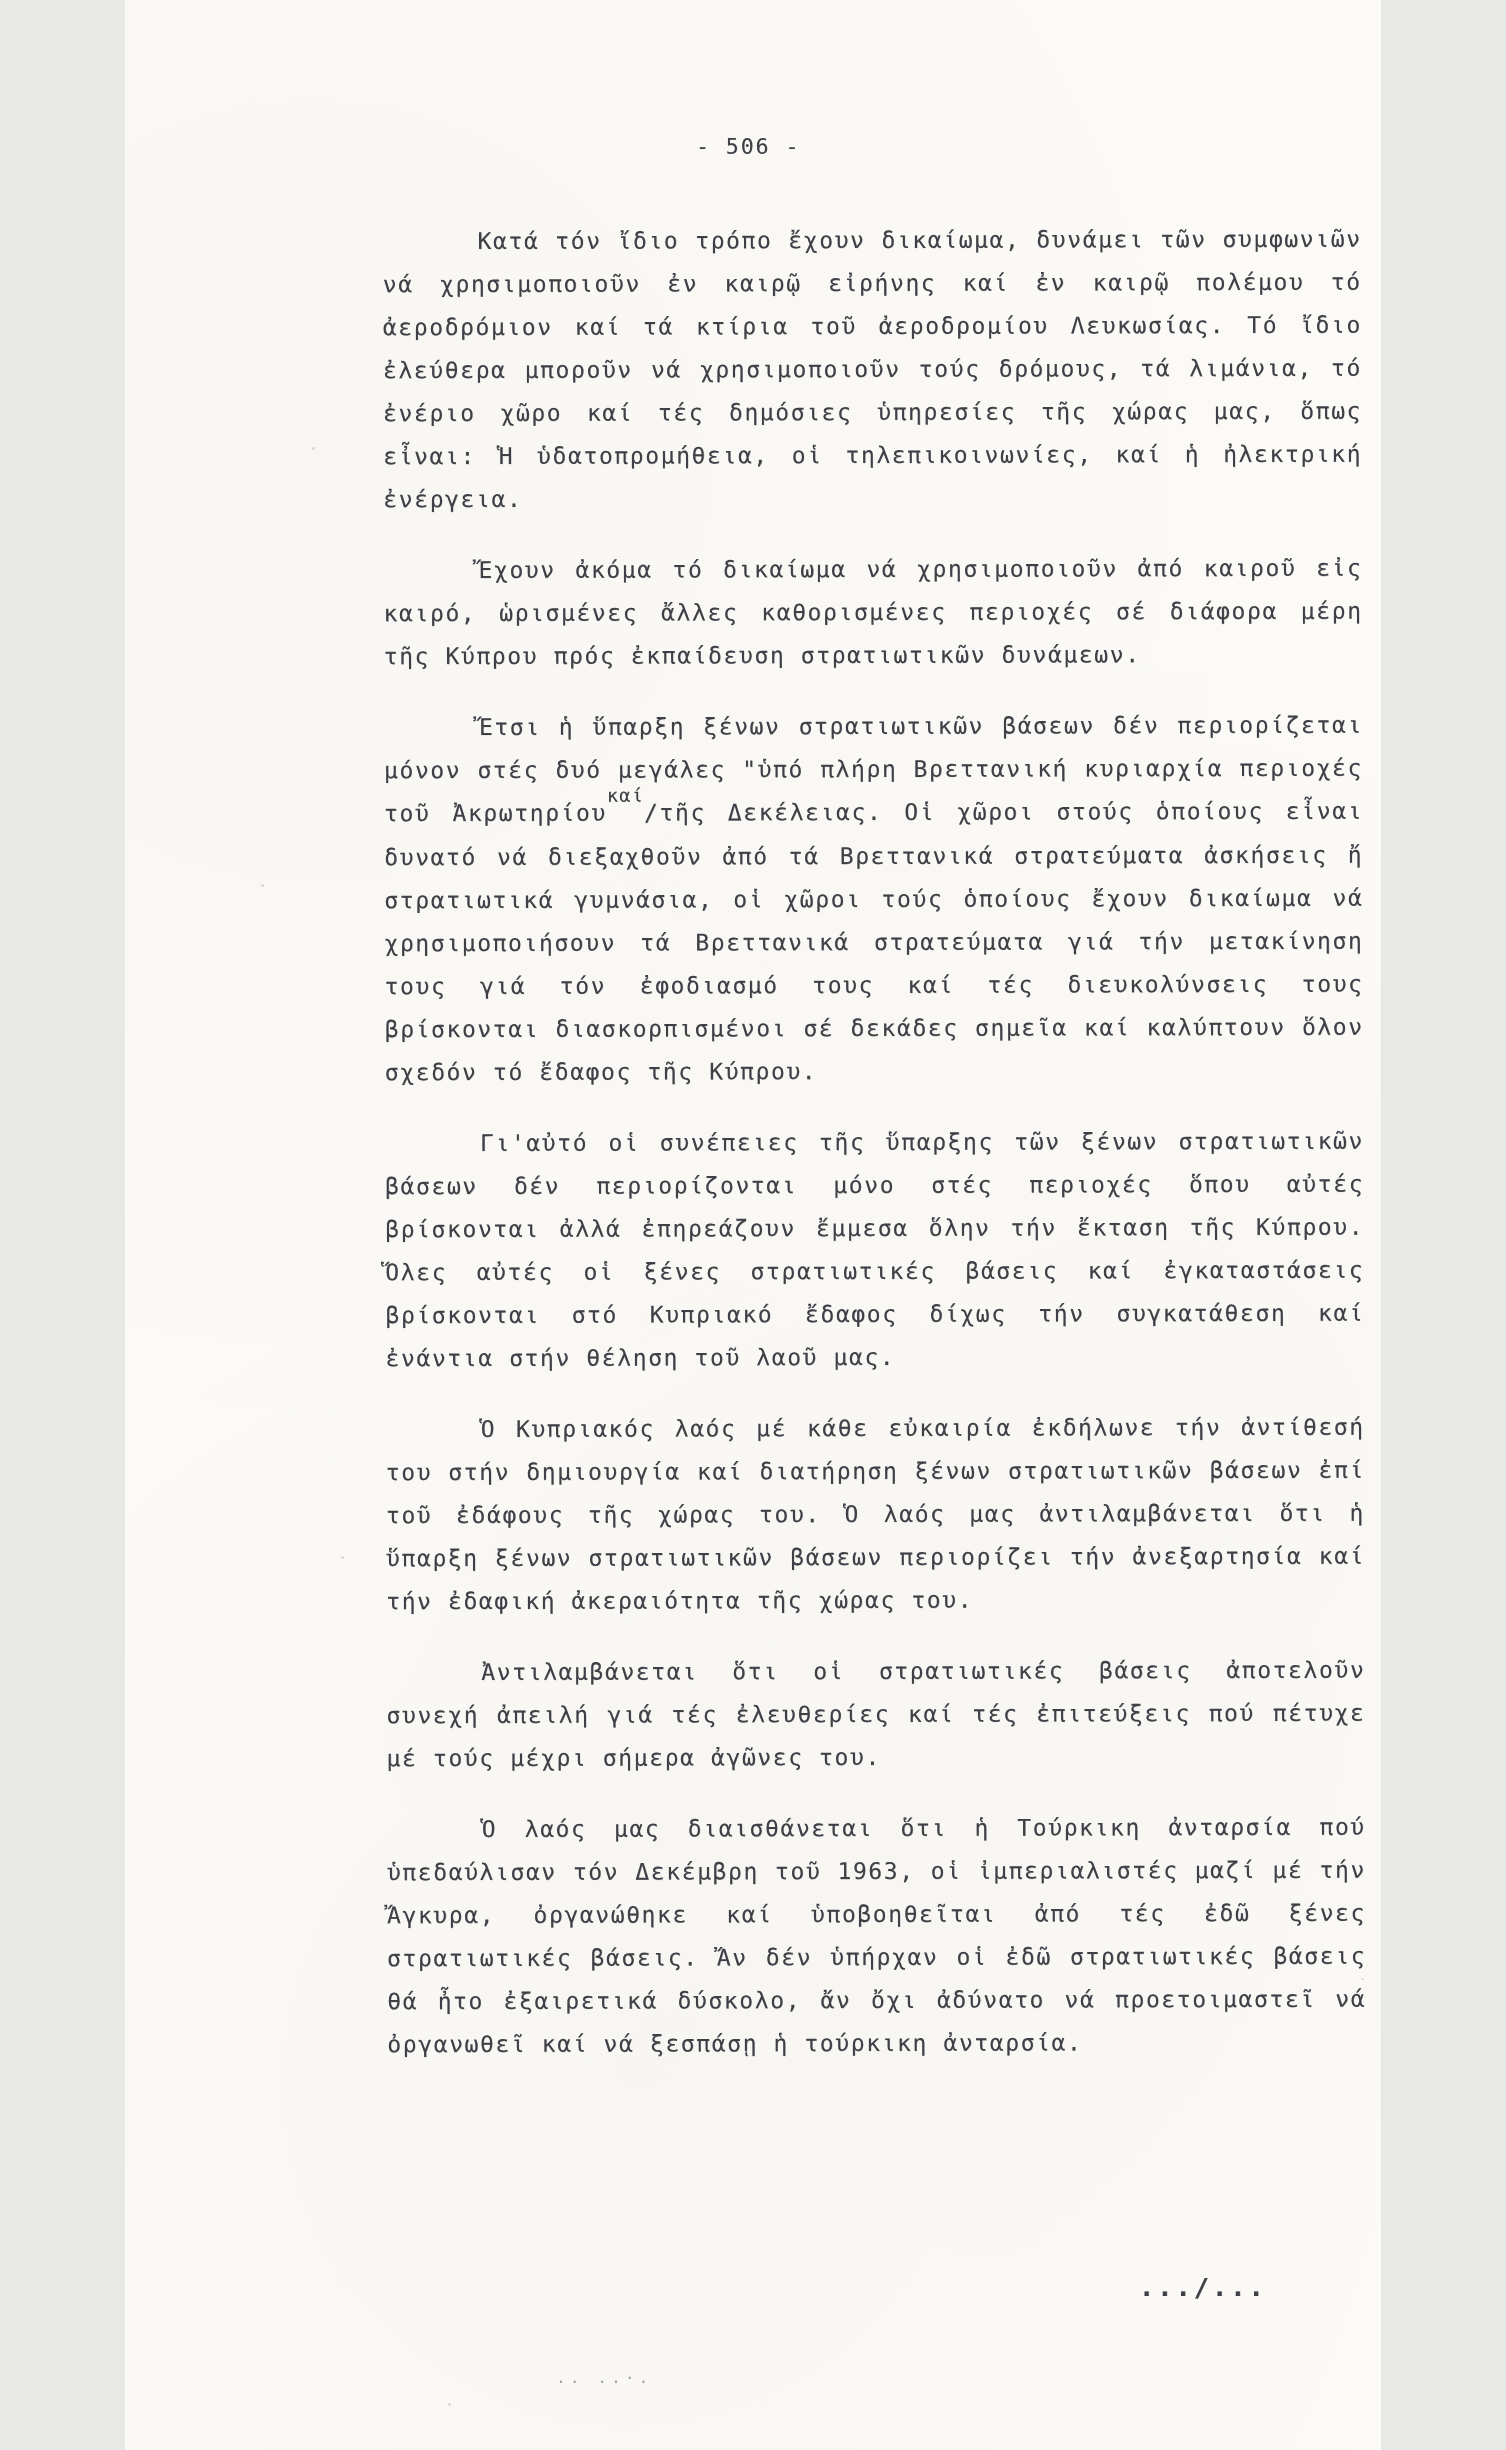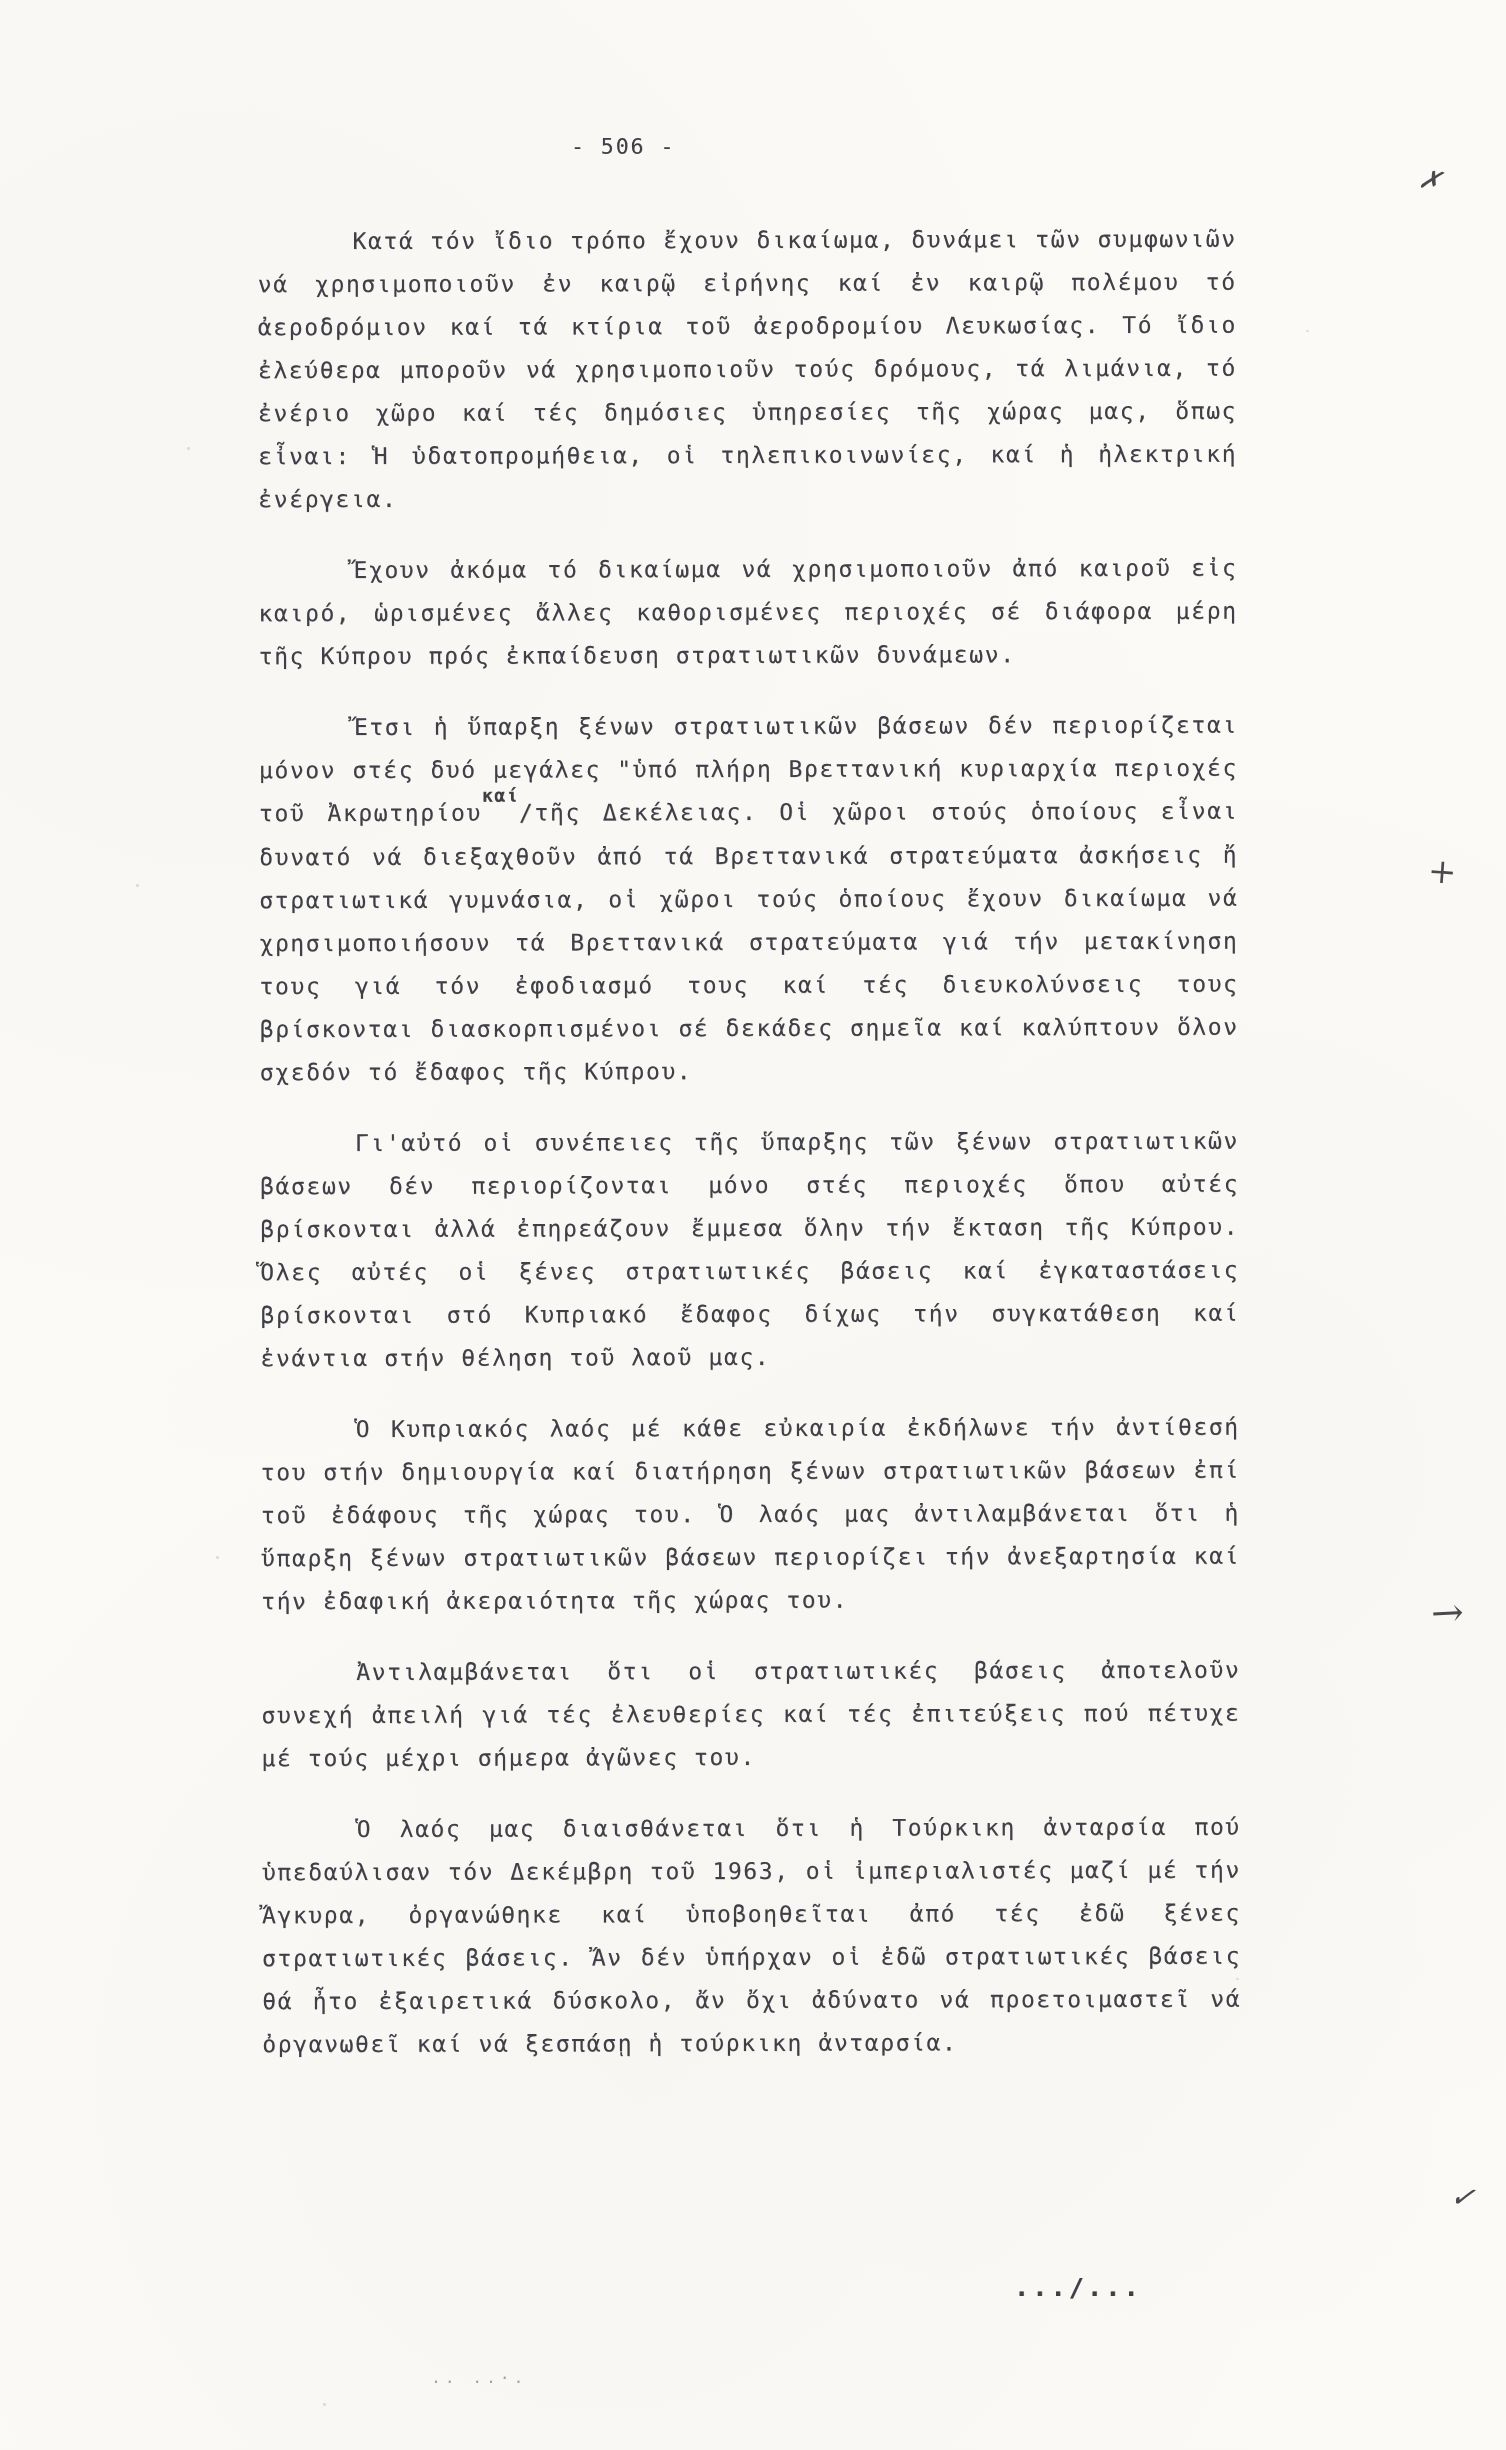--- a/index.html
+++ b/index.html
@@ -2,21 +2,21 @@
 <html style="font-size:10px"><head>
 <meta charset="utf-8">
 <style>
   html, body {
     margin: 0;
     padding: 0;
     background: #e8e8e6;
   }
   .page {
     position: relative;
-    width: 1506px;
+    width: 1256px;
     height: 2450px;
     margin: 0 auto;
     background-color: #fbfaf6;
     background-image:
       radial-gradient(circle at 15% 20%, rgba(90,90,80,0.025), transparent 45%),
       radial-gradient(circle at 80% 60%, rgba(90,90,80,0.02), transparent 50%),
       radial-gradient(circle at 40% 85%, rgba(90,90,80,0.025), transparent 40%);
     overflow: hidden;
     font-family: "DejaVu Sans Mono", "DejaVu Sans", monospace;
     color: #3f3f47;
@@ -43,21 +43,20 @@
   }
   .body-text p {
     margin: 0 0 28px 0;
     text-indent: 95px;
   }
   .sup {
     position: relative;
     top: -19px;
     font-size: 18.4px;
     letter-spacing: 1.3px;
-    font-weight: bold;
   }
   .footer-mark {
     position: absolute;
     left: 1014px;
     top: 2273px;
     font-size: 25px;
     font-weight: bold;
     letter-spacing: 3.2px;
     text-shadow: 0.4px 0.4px 0.6px rgba(40,40,48,0.5);
   }

